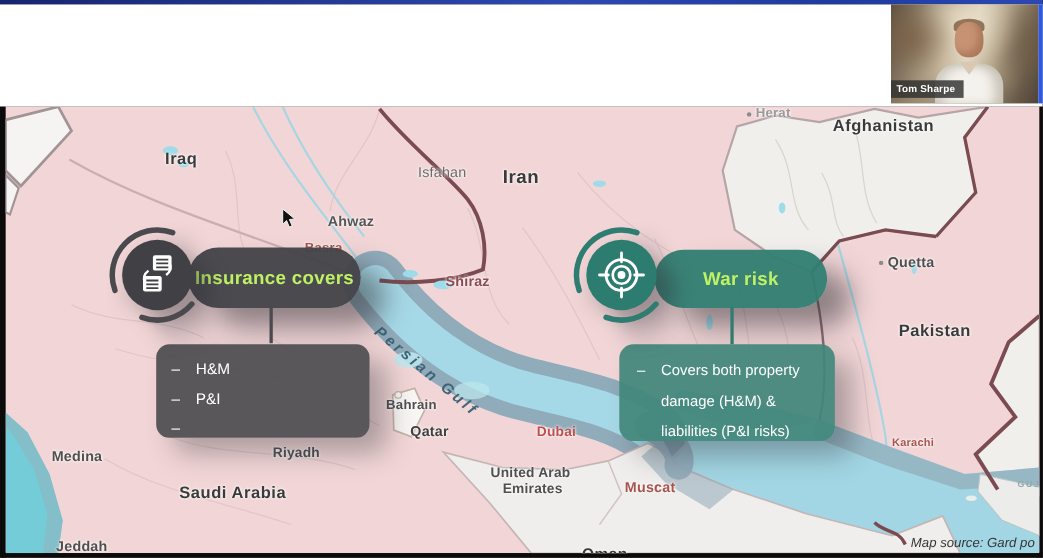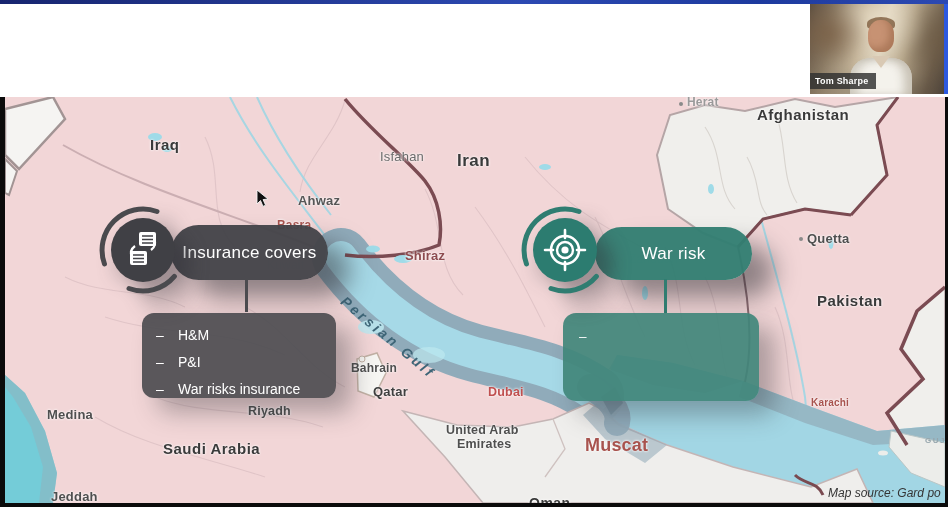--- a/index.html
+++ b/index.html
@@ -49,21 +49,21 @@
   .mlabel.faint{color:#9a9a9a;font-weight:700;}
   .mlabel.under{z-index:2;color:#dcdcda;text-shadow:none;font-weight:500;}
   .mlabel.tiny{font-size:8px;color:#96a6ad;letter-spacing:1.5px;font-weight:700;text-shadow:none;}
   .sea-label{position:absolute;z-index:2;font-style:italic;font-weight:700;font-size:14px;color:#3e6577;
     letter-spacing:3px;transform:rotate(40deg);transform-origin:0 0;white-space:nowrap;text-shadow:none;}
   .source-note{position:absolute;z-index:2;left:823px;top:389px;font-style:italic;font-size:12px;
     color:#343434;white-space:nowrap;font-weight:500;}
   
   .badge-svg{position:absolute;z-index:4;filter:drop-shadow(16px 14px 9px rgba(45,45,52,.42));}
   .pill{position:absolute;z-index:3;display:flex;align-items:center;justify-content:center;
-    color:#ffffff;font-size:17px;font-weight:400;letter-spacing:.3px;
+    color:#bef264;font-size:17px;font-weight:700;letter-spacing:.3px;
     box-shadow:22px 18px 24px rgba(45,45,52,.5);}
   .pill.dark{background:rgba(68,68,73,.96);}
   .pill.teal{background:rgba(50,126,113,.96);}
   .connector{position:absolute;z-index:3;width:2.5px;}
   .callout-box{position:absolute;z-index:3;color:#fff;box-shadow:16px 14px 24px rgba(45,45,52,.35);
     box-sizing:border-box;}
   .callout-box.dark{background:rgba(73,73,78,.9);}
   .callout-box.teal{background:rgba(64,134,122,.92);}
   .item-row{display:flex;align-items:baseline;line-height:27px;font-size:14px;font-weight:500;}
   .dash{width:22px;flex:0 0 22px;text-align:left;}
@@ -175,21 +175,21 @@
   <div class="mlabel faint" style="left:682px;top:-2px;font-size:12px">Herat</div>
   <div class="mlabel country" style="left:752px;top:9px">Afghanistan</div>
   <div class="mlabel" style="left:802px;top:134px;font-size:13px">Quetta</div>
   <div class="mlabel country" style="left:812px;top:195px">Pakistan</div>
   <div class="mlabel red" style="left:806px;top:300px;font-size:10px">Karachi</div>
   <div class="mlabel" style="left:346px;top:264px;font-size:12px">Bahrain</div>
   <div class="mlabel" style="left:368px;top:287px;font-size:13px;color:#3f3f3f">Qatar</div>
   <div class="mlabel red2" style="left:483px;top:288px;font-size:12.5px">Dubai</div>
   <div class="mlabel" style="left:441px;top:326px;font-size:12.5px">United Arab</div>
   <div class="mlabel" style="left:452px;top:340px;font-size:12.5px">Emirates</div>
-  <div class="mlabel red" style="left:580px;top:338px;font-size:18px">Muscat</div>
+  <div class="mlabel red" style="left:563px;top:338px;font-size:13px">Muscat</div>
   <div class="mlabel" style="left:42px;top:310px;font-size:13px">Medina</div>
   <div class="mlabel" style="left:243px;top:307px;font-size:12.5px">Riyadh</div>
   <div class="mlabel country" style="left:158px;top:343px">Saudi Arabia</div>
   <div class="mlabel" style="left:46px;top:392px;font-size:13px">Jeddah</div>
   <div class="mlabel country" style="left:524px;top:398px;font-size:14px">Oman</div>
   <div class="mlabel tiny" style="left:920px;top:339px">GUJA</div>
   <div class="sea-label" style="left:343px;top:196px">Persian Gulf</div>
   <div class="source-note">Map source: Gard po</div>
 
   <svg class="badge-svg" style="left:94px;top:109px" width="88" height="88" viewBox="0 0 88 88">
@@ -211,40 +211,44 @@
     <div class="item-row">
       <span class="dash">–</span>
       <span>H&amp;M</span>
     </div>
     <div class="item-row">
       <span class="dash">–</span>
       <span>P&amp;I</span>
     </div>
     <div class="item-row">
       <span class="dash">–</span>
-      <span>War risks insurance</span>
     </div>
   </div>
 
   <svg class="badge-svg" style="left:516px;top:109px" width="88" height="88" viewBox="0 0 88 88">
     <path d="M58,5.5 A41,41 0 0 0 5.5,58" stroke="#2f7d71" stroke-width="5" fill="none" stroke-linecap="round"></path>
     <path d="M30,82.5 A41,41 0 0 0 75.4,70.4" stroke="#2f7d71" stroke-width="5" fill="none" stroke-linecap="round"></path>
     <circle cx="44" cy="44" r="32" fill="#2c7c70"></circle>
     <circle cx="44" cy="44" r="14" stroke="#ffffff" stroke-width="2.6" fill="none"></circle>
     <circle cx="44" cy="44" r="8" stroke="#ffffff" stroke-width="2.4" fill="none"></circle>
     <circle cx="44" cy="44" r="3.6" fill="#ffffff"></circle>
     <path d="M44,24 V32 M44,56 V64 M24,44 H32 M56,44 H64" stroke="#ffffff" stroke-width="2.6" stroke-linecap="round"></path>
   </svg>
   <div class="pill teal" style="left:590px;top:130px;width:157px;height:53px;border-radius:27px">
     <span>War risk</span>
   </div>
   <div class="connector" style="left:659px;top:182px;height:34px;background:#2f7d71"></div>
   <div class="callout-box teal" style="left:558px;top:216px;width:196px;height:88px;border-radius:13px;padding:10px 8px 0 16px">
     <div class="wrap-row">
       <span class="dash">–</span>
+      <div class="wrap-lines">
+        <div>Covers both property</div>
+        <div>damage (H&amp;M) &amp;</div>
+        <div>liabilities (P&amp;I risks)</div>
+      </div>
     </div>
   </div>
 
   <svg class="cursor" style="left:251px;top:92px" width="13" height="19" viewBox="0 0 13 19">
     <path d="M1,1 L1,15 L4.5,11.5 L7,17.4 L9.6,16.2 L7.1,10.6 L12,10 Z" fill="#111" stroke="#f5f5f5" stroke-width="0.9"></path>
   </svg>
 </div>
 
 <div class="edge left"></div>
 <div class="edge right"></div>

